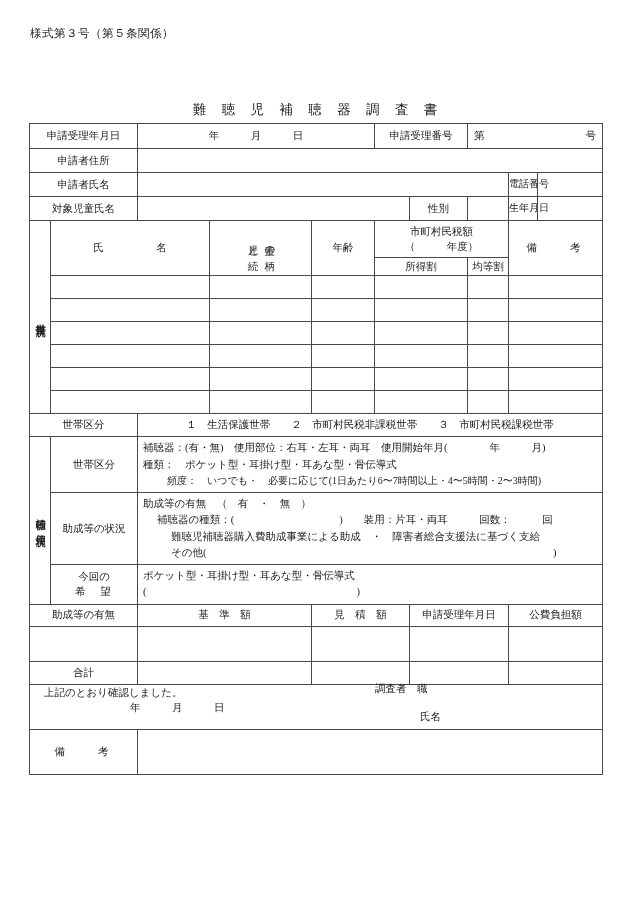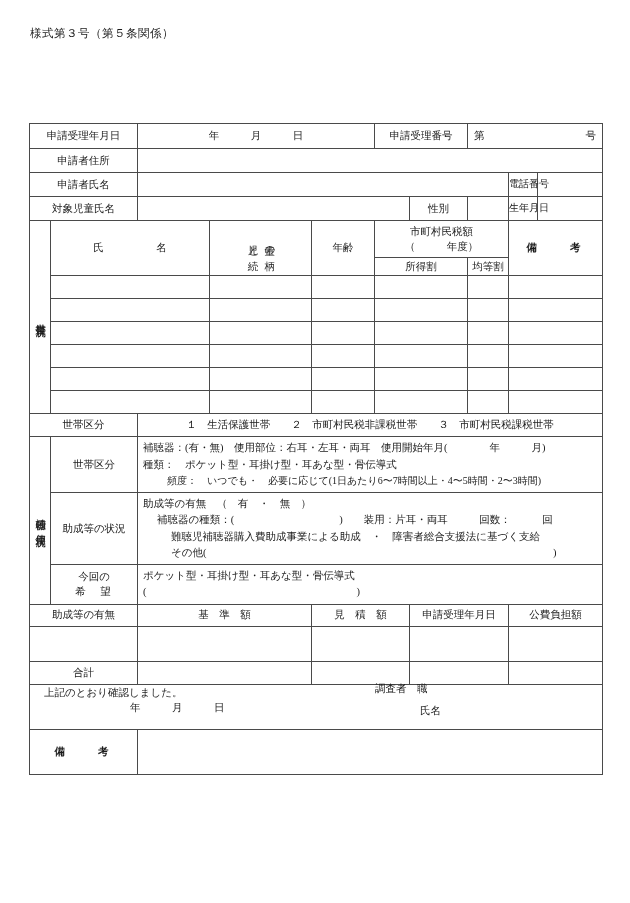--- a/index.html
+++ b/index.html
@@ -81,49 +81,50 @@
     writing-mode: vertical-rl;
     text-orientation: upright;
     height: 46px;
     line-height: 1.6;
     letter-spacing: 2px;
     font-size: 10.5px;
     display: inline-block;
     text-align: center;
   }
   .sp2 { letter-spacing: 2px; }
-  .sp4 { letter-spacing: 4px; font-weight: bold; }
+  .sp4 { letter-spacing: 4px; }
   .blk { display: block; }
   .ind1 { padding-left: 14px; }
   .ind2 { padding-left: 28px; }
   .two-line { line-height: 1.5; }
   .textblock {
     padding: 3px 5px;
     line-height: 1.55;
     font-size: 10.5px;
     white-space: nowrap;
   }
   .textblock-wide { font-size: 10px; margin-left: 24px; }
   .conf {
     position: relative;
     height: 100%;
     padding: 4px 0 4px 0;
   }
   .conf-l { padding-left: 14px; }
   .conf-r { position: absolute; left: 345px; top: 0; text-align: center; }
-  .conf-r2 { position: absolute; left: 390px; top: 22px; }
+  .conf-r2 { position: absolute; left: 390px; top: 28px; }
   .conf-date { padding-left: 100px; }
 </style>
 </head>
 <body>
 
 <div class="page">
 
   <div class="form-no">様式第３号（第５条関係）</div>
 
+  <div class="doc-title">難 聴 児 補 聴 器 調 査 書</div>
 
   <table class="form">
     <colgroup>
       <col style="width:21px">
       <col style="width:21px">
       <col style="width:66px">
       <col style="width:72px">
       <col style="width:102px">
       <col style="width:63px">
       <col style="width:35px">

